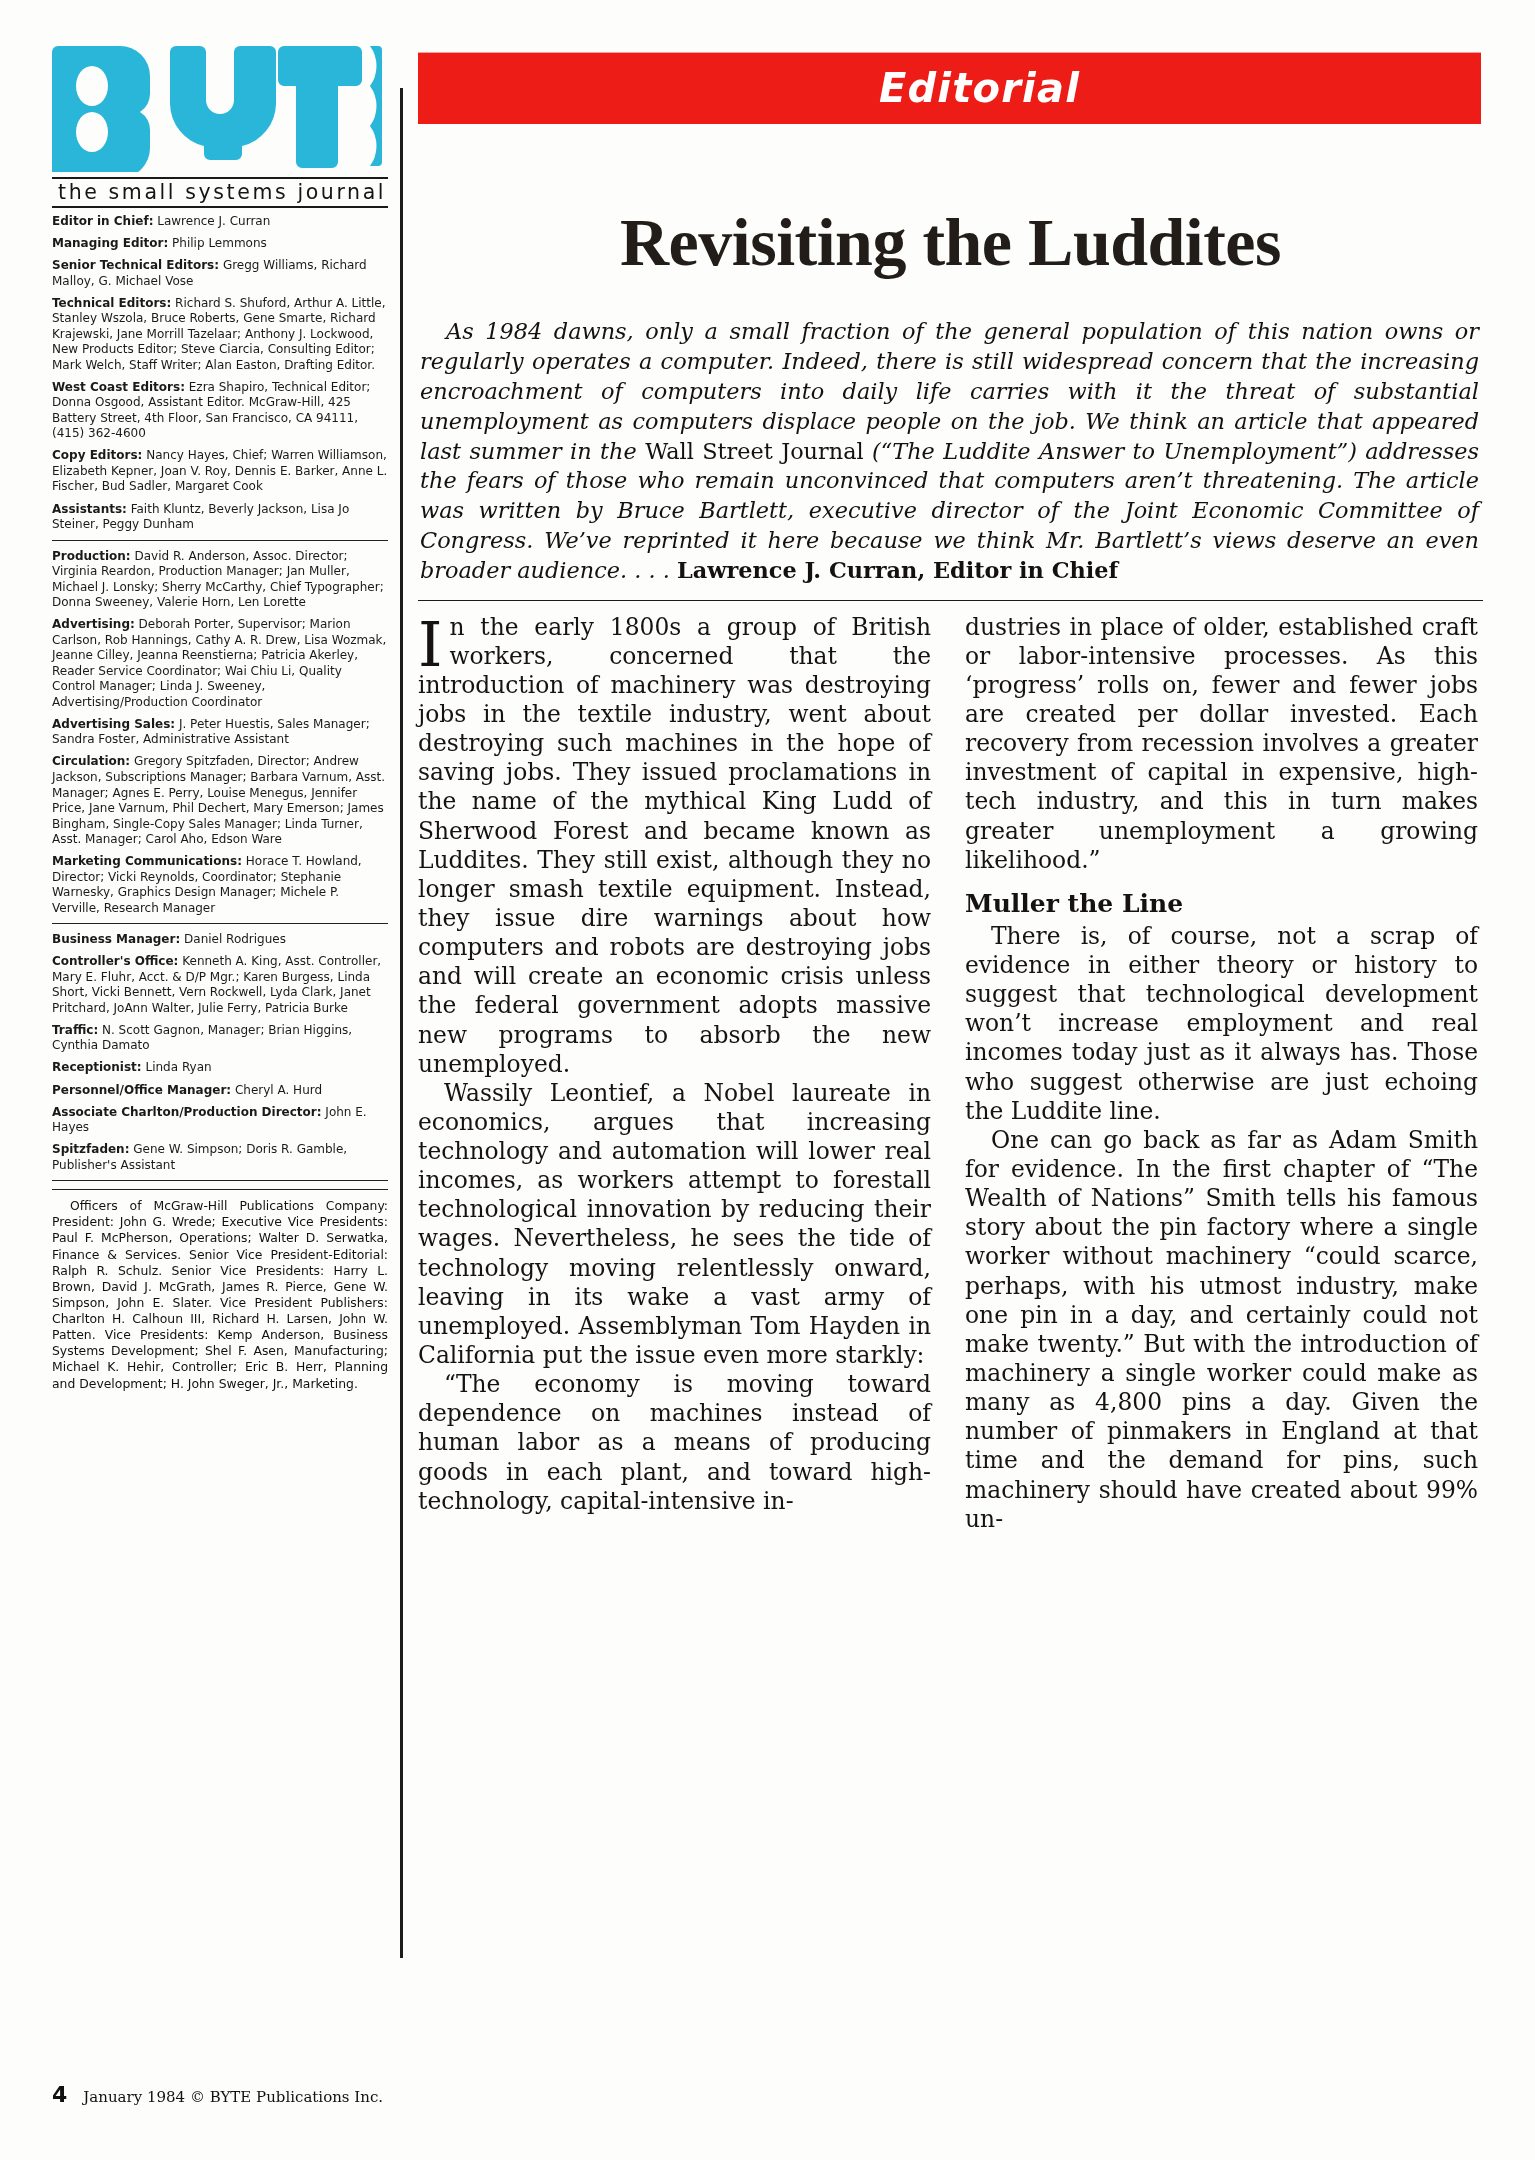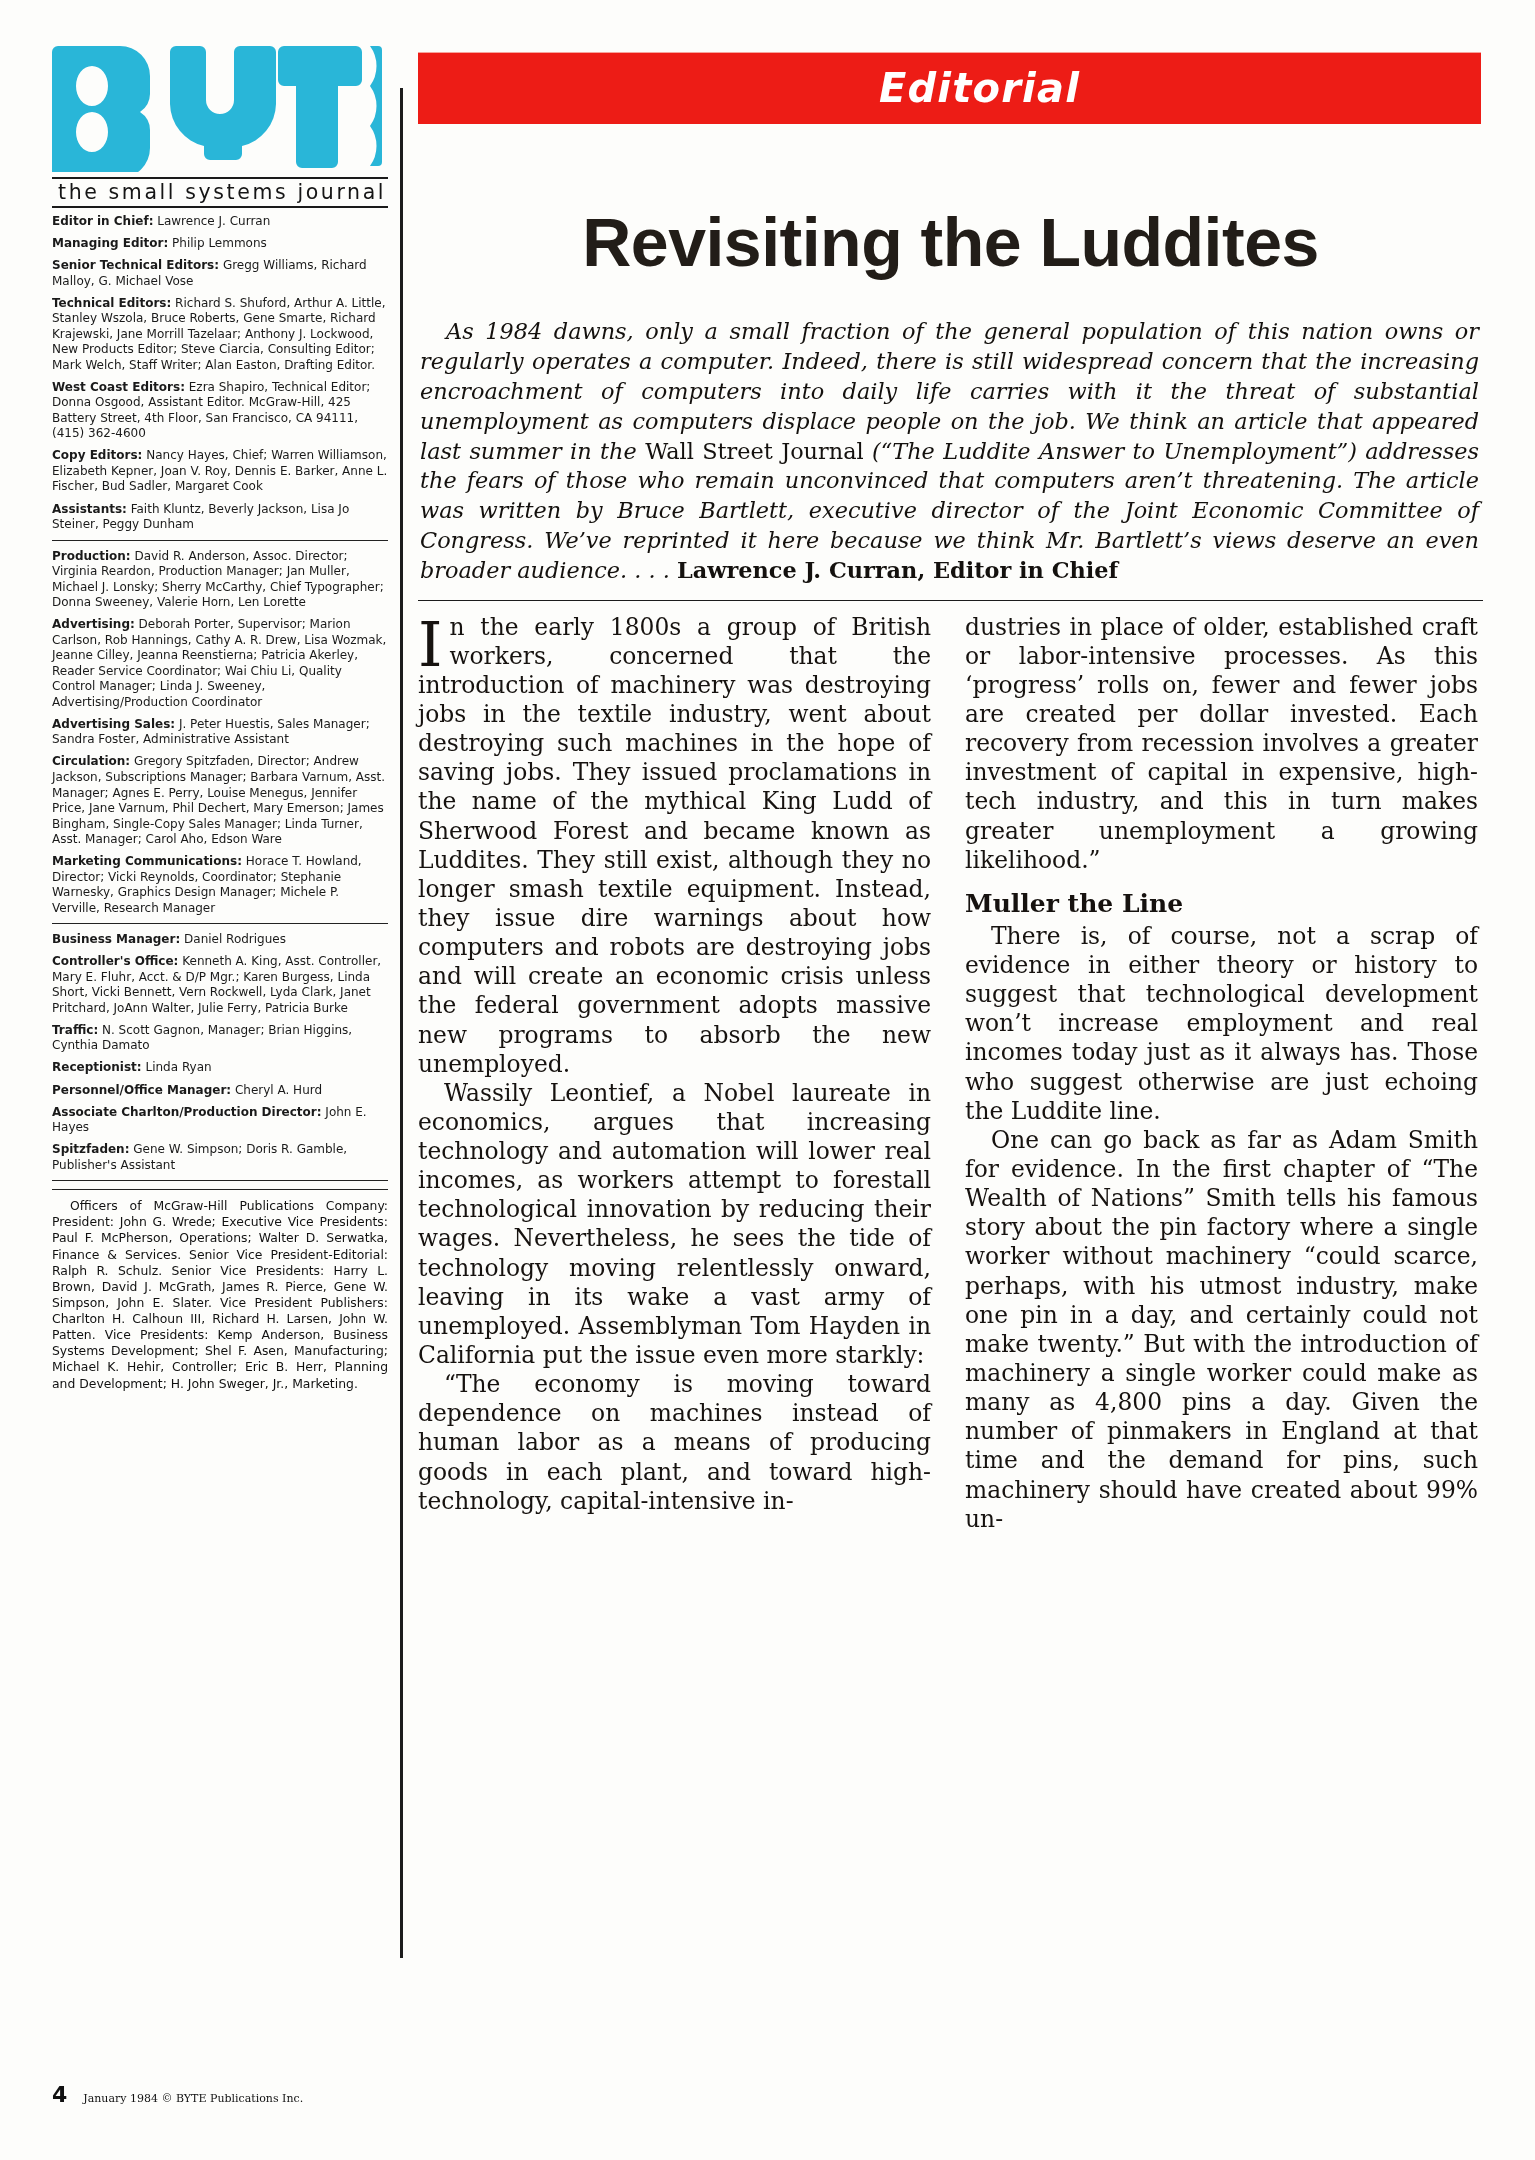--- a/index.html
+++ b/index.html
@@ -110,21 +110,21 @@
     color: #ffffff;
     font-family: "DejaVu Sans", sans-serif;
     font-style: italic;
     font-weight: bold;
     font-size: 40px;
     letter-spacing: 1.2px;
     margin-left: 60px;
   }
 
   .headline {
-    font-family: Liberation Sans, sans-serif;
+    font-family: Liberation Serif, serif;
     font-weight: bold;
     font-size: 68px;
     line-height: 1.02;
     text-align: center;
     color: #221d18;
     margin: 84px 70px 0 70px;
     letter-spacing: -0.5px;
   }
 
   .deck {
@@ -196,21 +196,21 @@
     gap: 16px;
   }
   .folio {
     font-family: "DejaVu Sans", sans-serif;
     font-weight: bold;
     font-size: 22px;
     color: #111;
   }
   .imprint {
     font-family: "DejaVu Serif", serif;
-    font-size: 11px;
+    font-size: 15px;
     color: #111;
   }
 </style>
 </head>
 <body>
 
 <div class="page">
 
   <div class="masthead-col">
 

